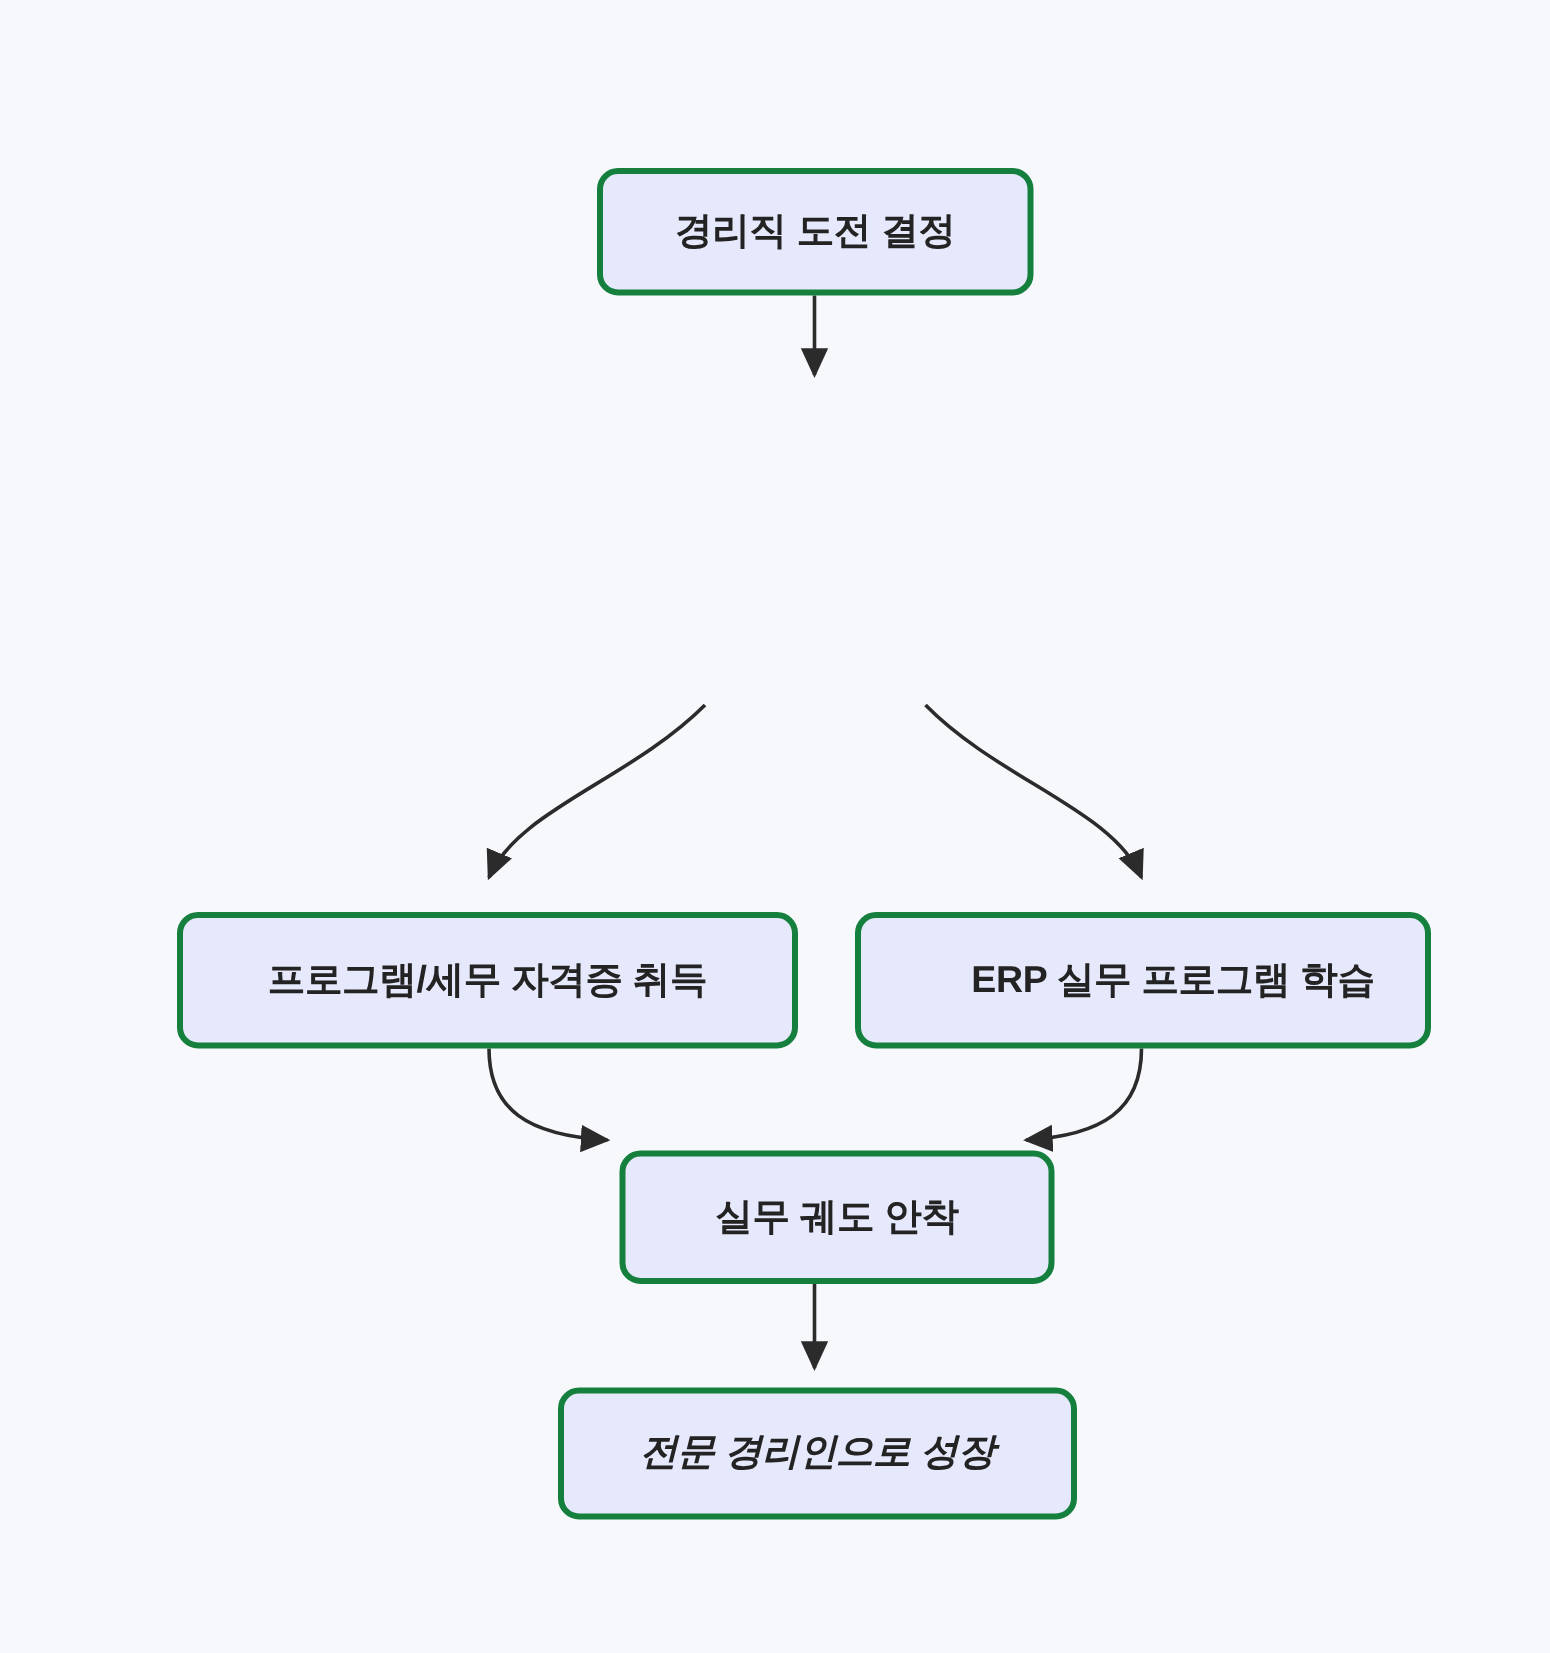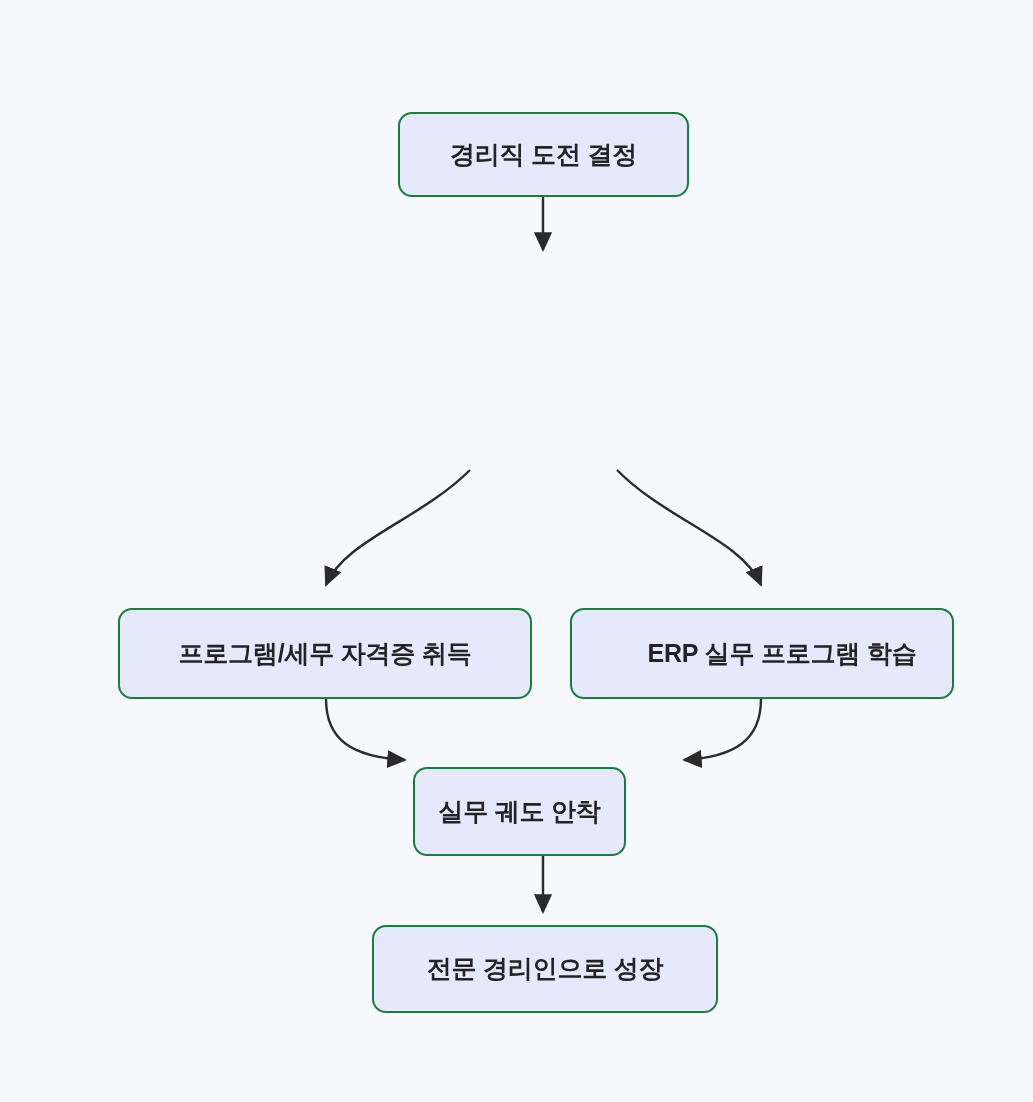--- a/index.html
+++ b/index.html
@@ -34,21 +34,21 @@
     align-items: center;
     justify-content: center;
     text-align: center;
     color: #232323;
     font-weight: bold;
     letter-spacing: -0.2px;
     line-height: 1.25;
   }
   .node-rect {
     background: #e6e8fb;
-    border: 2px solid #15803d;
+    border: 4px solid #15803d;
     border-radius: 14px;
   }
   .node-diamond-wrap {
     position: absolute;
     display: flex;
     align-items: center;
     justify-content: center;
   }
   .diamond-shape {
     position: absolute;
@@ -65,22 +65,22 @@
     white-space: nowrap;
     letter-spacing: -0.2px;
   }
 
   
   #node-start   { left: 398px; top: 112px;  width: 291px; height: 85px;  font-size: 25px; }
   #node-decision{ left: 407px; top: 265px;  width: 272px; height: 273px; }
   #node-decision .diamond-label { font-size: 25px; }
   #node-cert    { left: 118px; top: 608px;  width: 414px; height: 91px;  font-size: 25px; }
   #node-erp     { left: 570px; top: 608px;  width: 384px; height: 91px;  font-size: 25px; padding-left: 40px; }
-  #node-settle  { left: 413px; top: 767px;  width: 213px; height: 89px;  font-size: 25px; }
-  #node-goal    { left: 372px; top: 925px;  width: 346px; height: 88px;  font-size: 25px; }
+  #node-settle  { left: 413px; top: 767px;  width: 290px; height: 89px;  font-size: 25px; }
+  #node-goal    { left: 372px; top: 925px;  width: 346px; height: 88px;  font-size: 25px; font-style: italic; }
 </style>
 </head>
 <body>
 
 <div id="flow-root">
 
   <svg id="edge-layer" viewBox="0 0 1033 1102" width="1033" height="1102" xmlns="http://www.w3.org/2000/svg">
     <defs>
       <marker id="arrowhead" markerWidth="9" markerHeight="9" refX="7.4" refY="4.5" orient="auto" markerUnits="strokeWidth">
         <path d="M 0 0.7 L 8.2 4.5 L 0 8.3 z" fill="#2b2b2b"></path>

